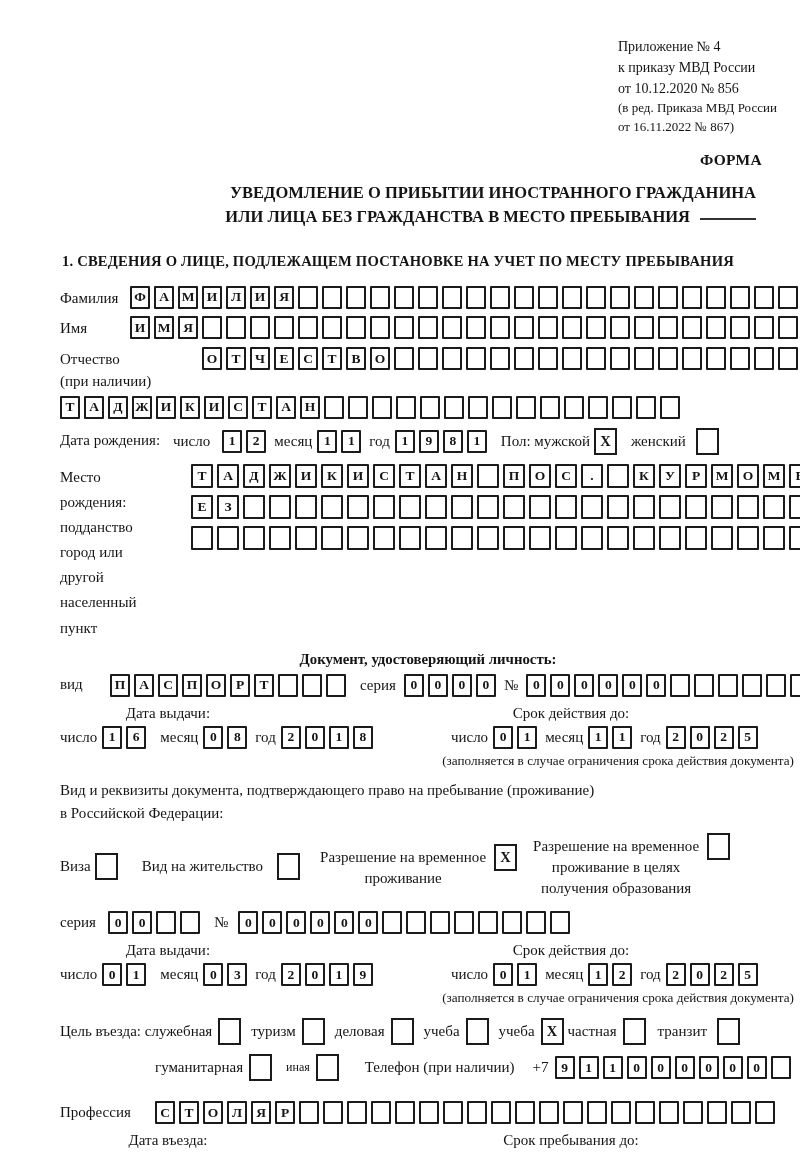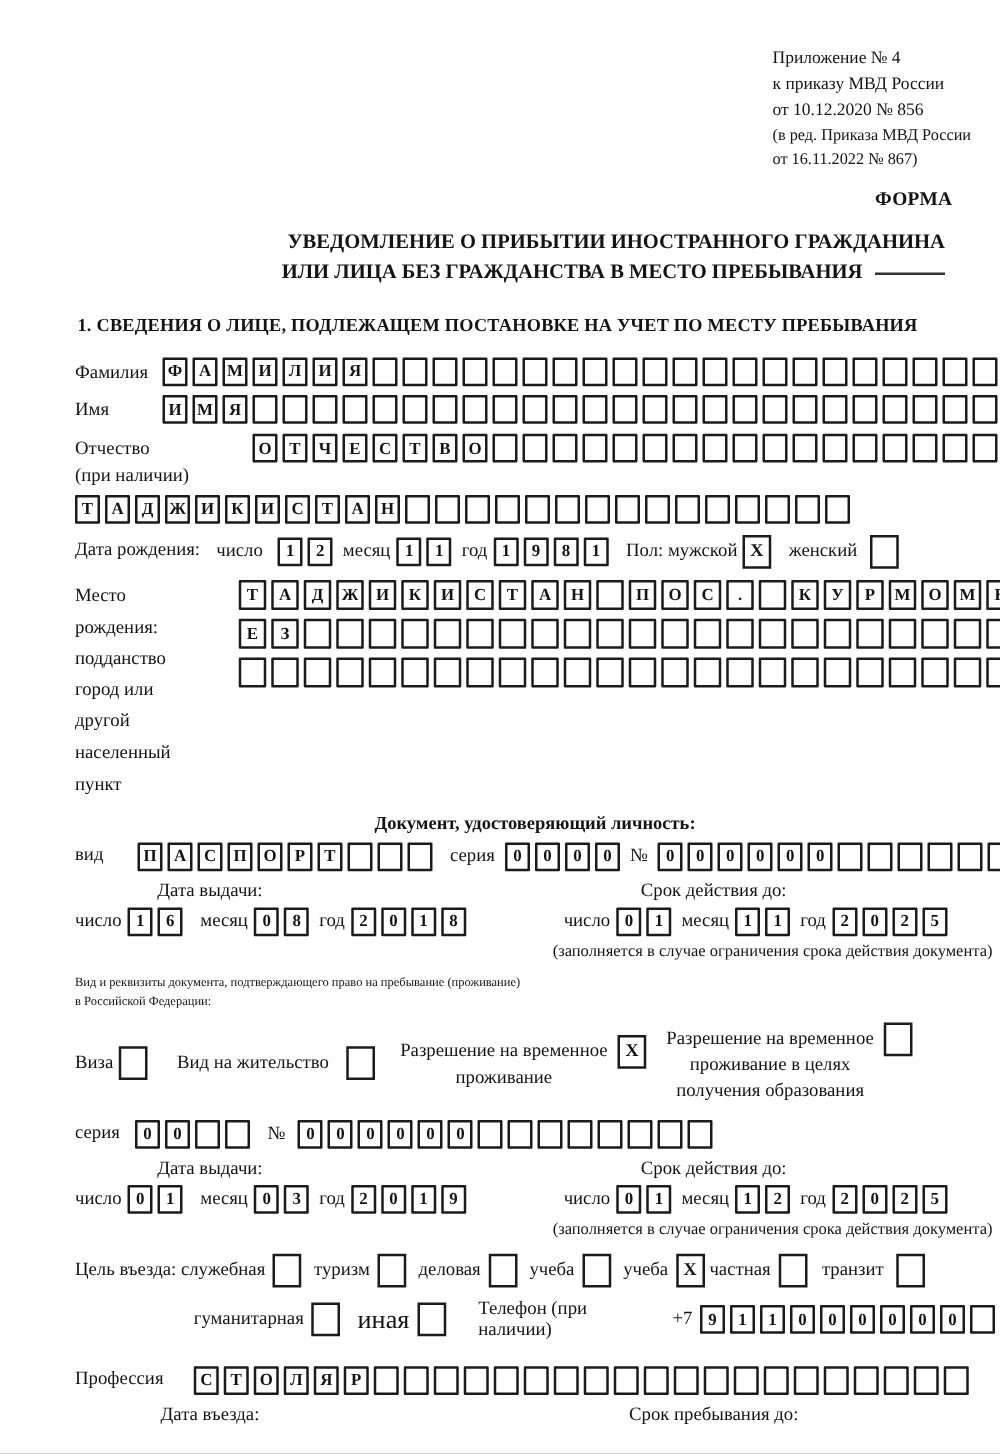--- a/index.html
+++ b/index.html
@@ -36,21 +36,21 @@
   
   .dgrp { display:flex; align-items:center; }
   .dgrp .dlab { font-size:15px; margin-right:5px; }
   .gap8 { margin-left:8px; } .gap14 { margin-left:14px; }
   
   .datecols { display:flex; margin-top:8px; }
   .dcol-l { width:47%; } .dcol-r { width:53%; }
   .dhead { text-align:center; font-size:15px; margin-bottom:4px; }
   .dcol-l .dhead { margin-right:130px; } .dcol-r .dhead { margin-right:60px; }
   .note { font-size:13.2px; margin-top:4px; text-align:right; padding-right:2px; }
-  .intro { font-size:10px; line-height:1.55; margin-top:10px; }
+  .intro { font-size:15px; line-height:1.55; margin-top:10px; }
   .doc-heading { text-align:center; font-weight:bold; font-size:14.8px; margin-top:10px; }
   
   .opts { display:flex; margin-top:8px; align-items:center; }
   .opt { display:flex; align-items:flex-start; }
   .opt .olab { font-size:15px; line-height:1.4; padding-top:3px; }
   .opt .center { text-align:center; }
   .opt .chk { margin-left:8px; }
   
   .purpose { display:flex; align-items:center; margin-top:12px; }
   .purpose .plab { font-size:15px; }
@@ -542,21 +542,21 @@
     <span class="chk">X</span>
     <span class="plab" style="margin-left:4px;">частная</span>
     <span class="chk"></span>
     <span class="plab" style="margin-left:12px;">транзит</span>
     <span class="chk" style="margin-left:10px;"></span>
   </div>
 
   <div class="p2">
     <span class="plab" style="font-size:15px;">гуманитарная</span>
     <span class="chk"></span>
-    <span class="plab" style="font-size:21px; margin-left:14px;">иная</span>
+    <span class="plab" style="font-size:12px; margin-left:14px;">иная</span>
     <span class="chk"></span>
     <span class="plab" style="font-size:15px; margin-left:26px;">Телефон (при наличии)</span>
     <span class="phone-pre">+7</span>
     <span class="boxrow">
         <span class="cbox">9</span>
         <span class="cbox">1</span>
         <span class="cbox">1</span>
         <span class="cbox">0</span>
         <span class="cbox">0</span>
         <span class="cbox">0</span>

